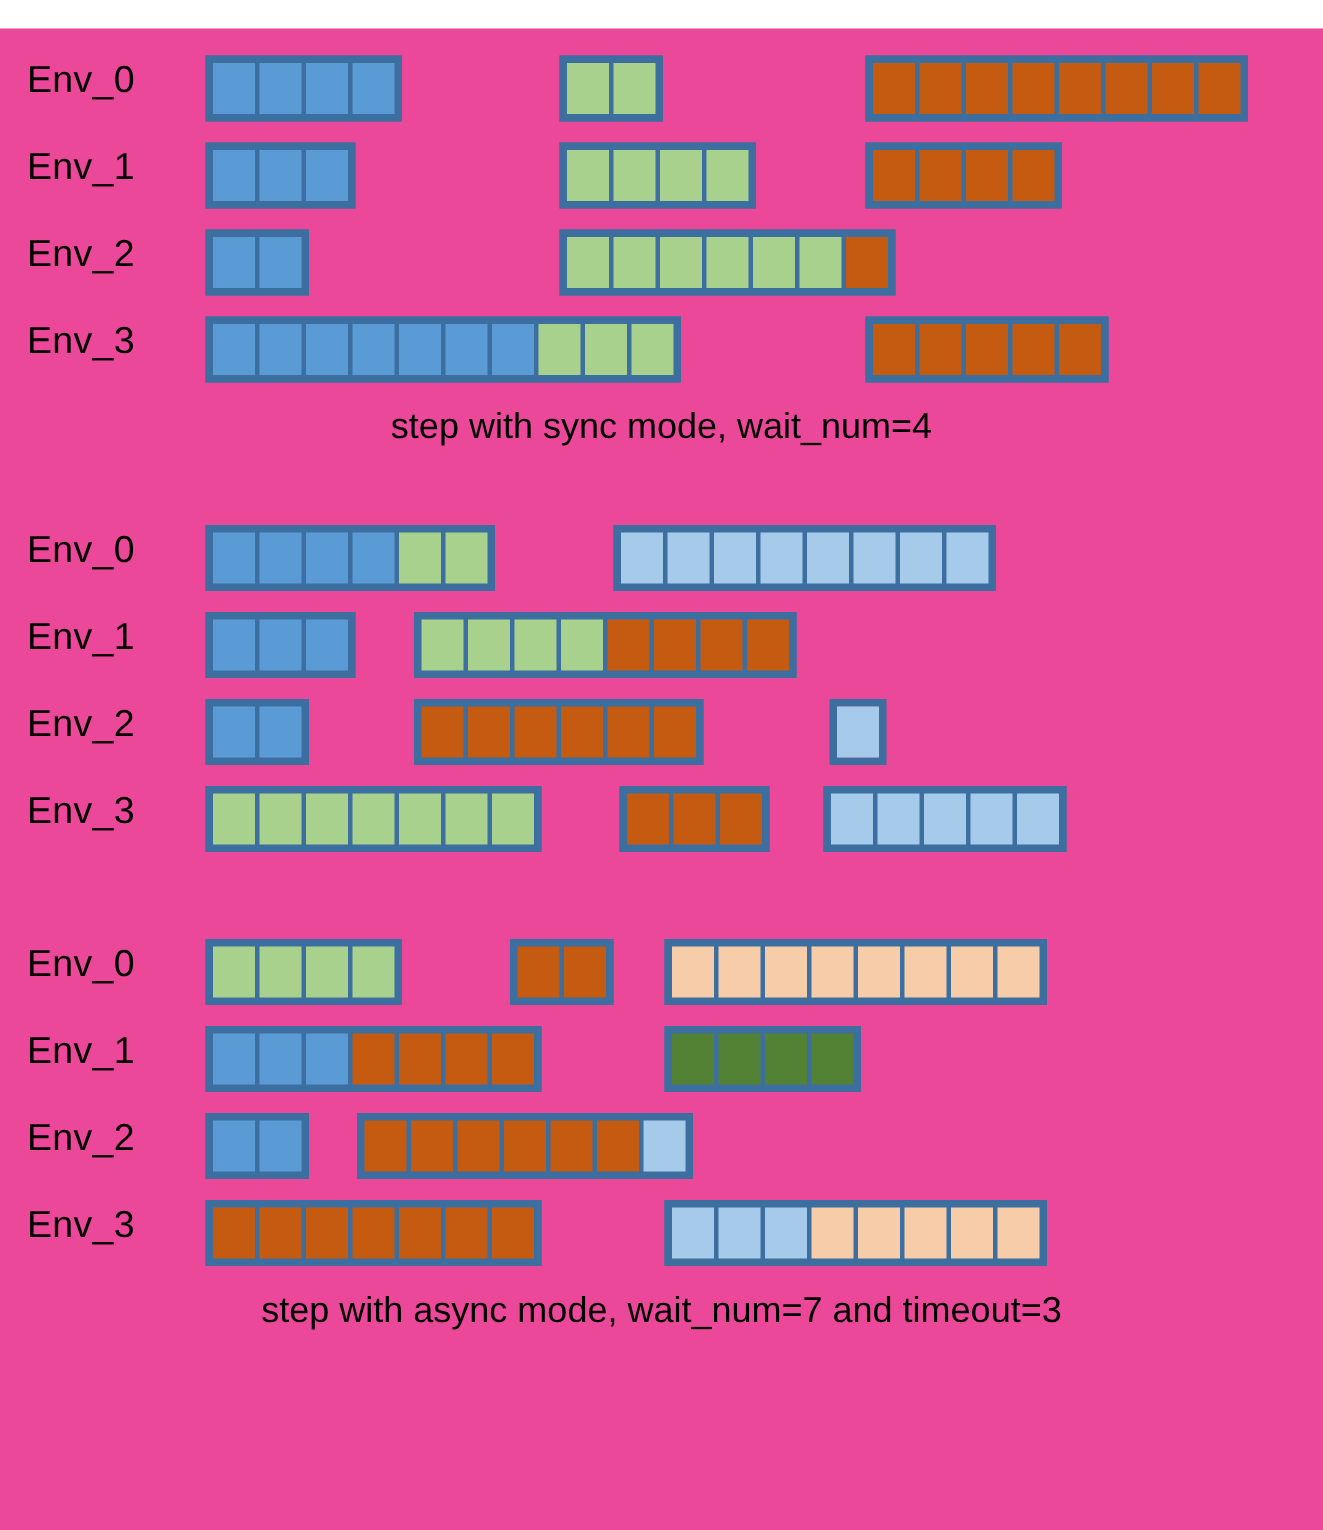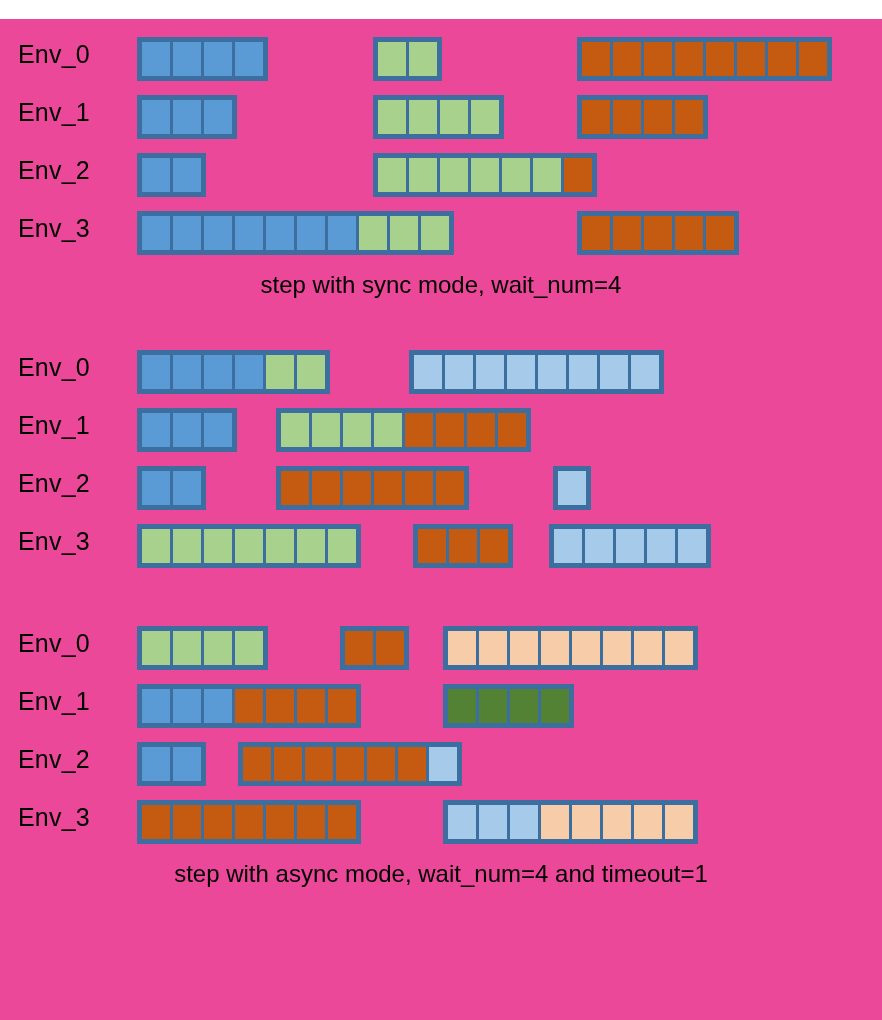--- a/index.html
+++ b/index.html
@@ -362,16 +362,16 @@
                 <div class="cell c-lightblue"></div>
                 <div class="cell c-lightorange"></div>
                 <div class="cell c-lightorange"></div>
                 <div class="cell c-lightorange"></div>
                 <div class="cell c-lightorange"></div>
                 <div class="cell c-lightorange"></div>
               </div>
             </div>
           </div>
         </div>
-        <div class="caption">step with async mode, wait_num=4 and timeout=1</div>
+        <div class="caption">step with async mode, wait_num=7 and timeout=3</div>
       </div>
     </div>
 </div>
 
 </body></html>

